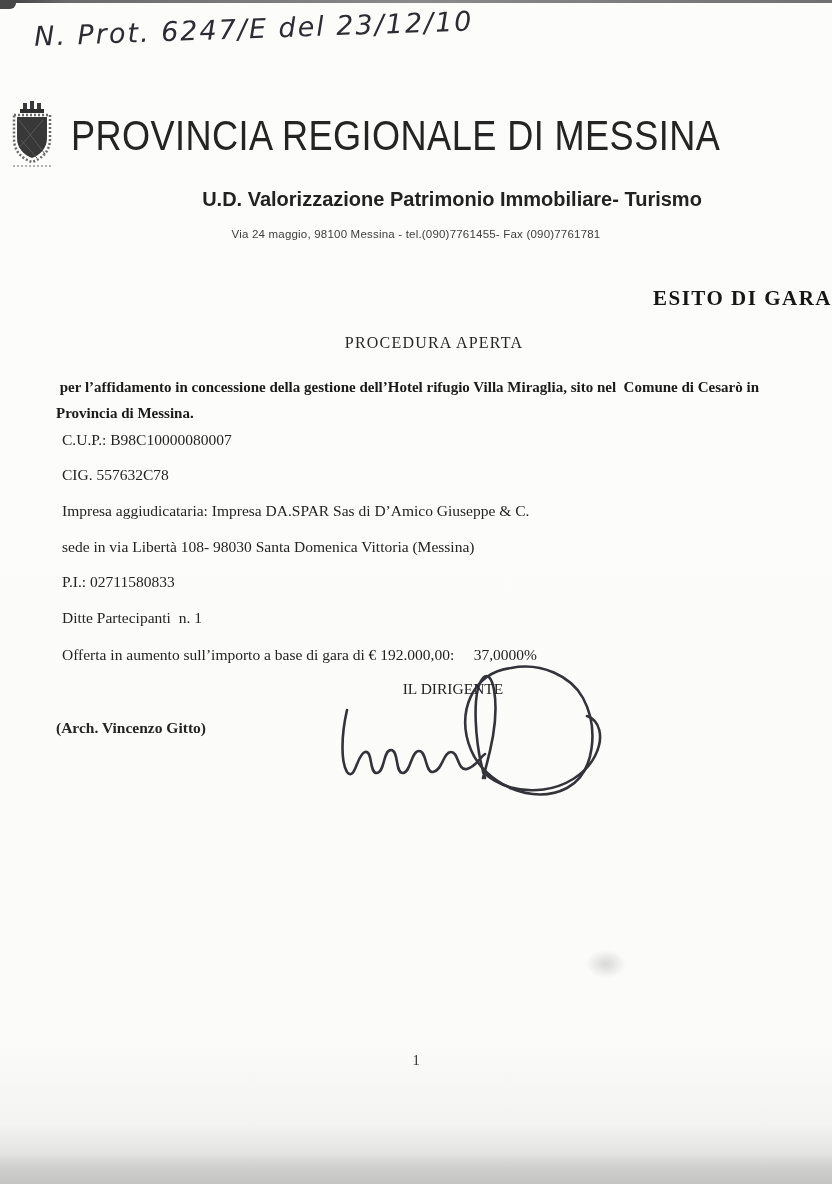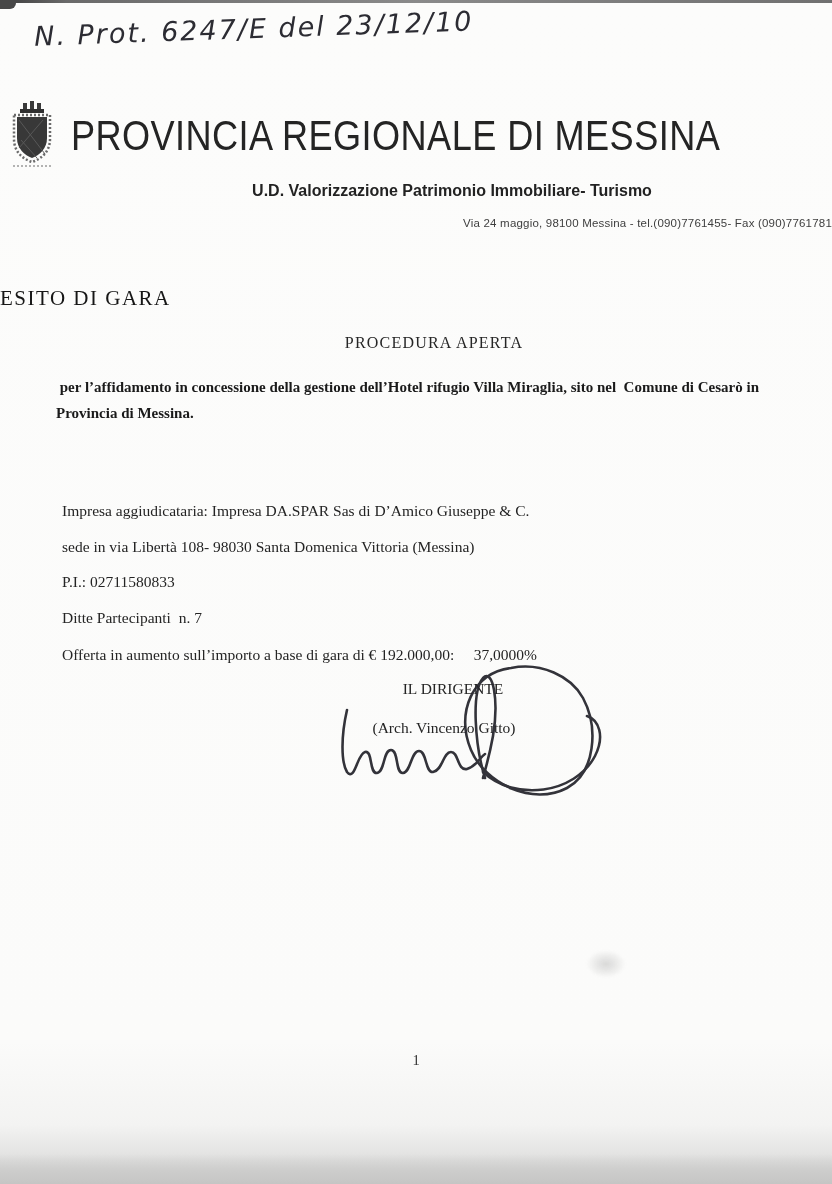--- a/index.html
+++ b/index.html
@@ -62,33 +62,33 @@
     transform: scaleX(0.86);
     transform-origin: left center;
     letter-spacing: 0.5px;
   }
   .dept {
     margin-top: 9px; text-align: center; padding-left: 46px;
     font-family: "Liberation Sans", sans-serif;
     font-weight: bold; font-size: 16px; color: #222;
   }
   .unit {
-    margin-top: 8px; text-align: center; padding-left: 72px;
+    margin-top: 14px; text-align: center; padding-left: 72px;
     font-family: "Liberation Sans", sans-serif;
-    font-weight: bold; font-size: 16px; color: #222;
+    font-weight: bold; font-size: 20px; color: #222;
   }
   .address {
-    margin-top: 17px; text-align: right; 
+    margin-top: 17px; text-align: center; 
     font-family: "Liberation Sans", sans-serif;
     font-size: 11.5px; color: #3e3e3e; letter-spacing: 0.2px;
   }
   
   .doc-title {
     position: absolute; top: 286px; left: 0; width: 100%;
-    text-align: left; font-weight: normal; font-size: 21px;
+    text-align: right; font-weight: bold; font-size: 21px;
     letter-spacing: 1.5px; color: #161616;
   }
   .doc-subtitle {
     position: absolute; top: 334px; left: 0; width: 100%;
     text-align: center; font-size: 16px; letter-spacing: 1.2px; color: #262626; padding-left: 36px;
   }
   .subject {
     position: absolute; top: 374px; left: 56px; width: 716px;
     font-weight: bold; font-size: 15px; line-height: 1.75;
     color: #1a1a1a; white-space: pre-wrap;
@@ -99,21 +99,21 @@
   }
   .l0 { top: 431px; } .l1 { top: 466px; } .l2 { top: 502px; }
   .l3 { top: 538px; } .l4 { top: 573px; } .l5 { top: 609px; }
   .l6 { top: 646px; }
   .sig-role {
     position: absolute; top: 680px; left: 0; width: 100%;
     text-align: center; padding-left: 56px; font-size: 15.5px; color: #242424; margin-left: 9px;
   }
   .sig-name {
     position: absolute; top: 719px; left: 0; width: 100%;
-    text-align: center; padding-left: 56px; font-size: 15.5px; color: #242424;
+    padding-left: 56px; font-size: 15.5px; color: #242424; font-weight: bold;
   }
   .signature-svg { position: absolute; left: 333px; top: 658px; }
   .page-num {
     position: absolute; top: 1052px; left: 0; width: 100%;
     text-align: center; font-size: 14.5px; color: #333;
   }
 </style>
 </head>
 <body>
 
@@ -146,24 +146,26 @@
     </div>
     <div class="unit">U.D. Valorizzazione Patrimonio Immobiliare- Turismo</div>
     <div class="address">Via 24 maggio, 98100 Messina - tel.(090)7761455- Fax (090)7761781</div>
   </div>
 
   <div class="doc-title">ESITO DI GARA</div>
   <div class="doc-subtitle">PROCEDURA APERTA</div>
 
   <div class="subject"> per l’affidamento in concessione della gestione dell’Hotel rifugio Villa Miraglia, sito nel  Comune di Cesarò in Provincia di Messina.</div>
 
+  <div class="line l0">C.U.P.: B98C10000080007</div>
+  <div class="line l1">CIG. 557632C78</div>
   <div class="line l2">Impresa aggiudicataria: Impresa DA.SPAR Sas di D’Amico Giuseppe &amp; C.</div>
   <div class="line l3">sede in via Libertà 108- 98030 Santa Domenica Vittoria (Messina)</div>
   <div class="line l4">P.I.: 02711580833</div>
-  <div class="line l5">Ditte Partecipanti  n. 7</div>
+  <div class="line l5">Ditte Partecipanti  n. 1</div>
   <div class="line l6">Offerta in aumento sull’importo a base di gara di € 192.000,00:     37,0000%</div>
 
   <div class="sig-role">IL DIRIGENTE</div>
   <div class="sig-name">(Arch. Vincenzo Gitto)</div>
 
   <span class="signature-svg">
     <svg width="295" height="152" viewBox="0 0 295 152">
       <g fill="none" stroke="#23232a" stroke-width="2.6" stroke-linecap="round" opacity="0.92">
 
         <path d="M178,10 C140,14 122,55 138,92 C152,126 200,148 234,130 C262,115 266,70 250,40 C238,18 208,4 178,10 Z"></path>

